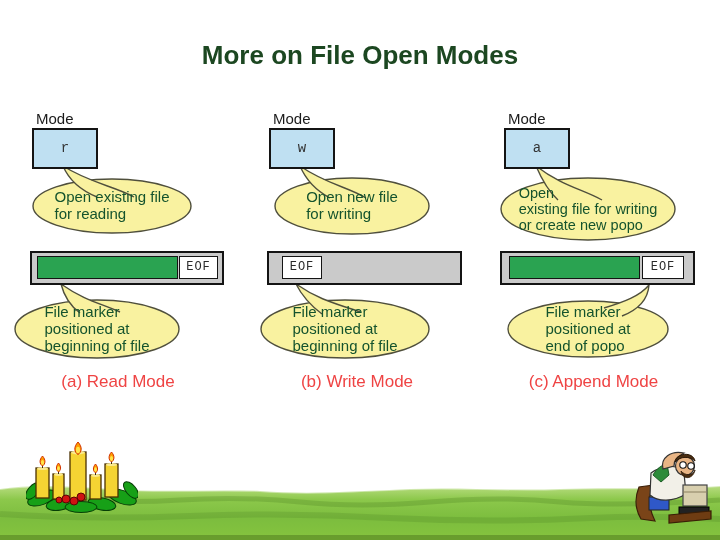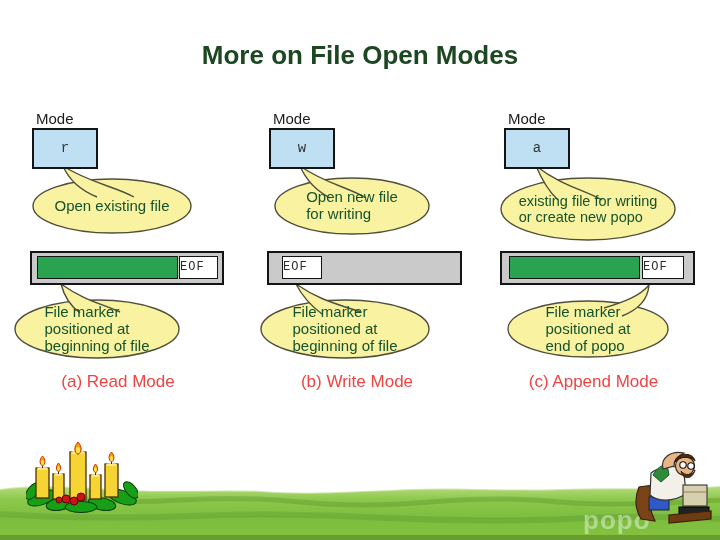--- a/index.html
+++ b/index.html
@@ -22,21 +22,21 @@
   }
   .bar{
     height:30px;background:var(--bar-gray,#cacaca);border:2px solid #141414;
   }
   .bar .green{
     position:absolute;top:3px;height:21px;background:var(--file-green,#2aa351);
     border:1.5px solid #141414;
   }
   .bar .eofbox{
     position:absolute;top:3px;height:21px;background:#ffffff;border:1.5px solid #141414;
-    line-height:21px;
+    text-align:center;line-height:21px;
     font-family:"Liberation Mono","DejaVu Sans Mono",monospace;
     font-size:12px;letter-spacing:1px;color:#2a2a2a;
   }
   .bubble-text{
     transform:translate(-50%,-50%);text-align:left;white-space:nowrap;
     font-size:15px;line-height:1.12;color:#14532d;
   }
   .bubble-text.small{font-size:14.5px;}
   .caption{
     text-align:center;font-size:17px;color:#ef4444;
@@ -63,21 +63,20 @@
         <stop offset="1" stop-color="#86c43e"></stop>
       </linearGradient>
     </defs>
     <path d="M0,27 C30,22 70,24 110,27 C160,31 210,27 260,29 C310,33 360,29 410,27 C460,25 510,29 560,27 C610,25 660,28 720,24 L720,78 L0,78 Z" fill="url(#ggrad)"></path>
     <path d="M0,27 C30,22 70,24 110,27 C160,31 210,27 260,29 C310,33 360,29 410,27 C460,25 510,29 560,27 C610,25 660,28 720,24" fill="none" stroke="rgba(255,255,255,0.45)" stroke-width="2"></path>
     <path d="M60,36 Q120,42 180,38 Q240,34 300,40 Q360,46 430,40 Q500,34 560,40 Q620,45 720,38" fill="none" stroke="rgba(60,110,25,0.22)" stroke-width="5"></path>
     <path d="M0,52 Q90,58 190,54 Q290,50 390,56 Q490,61 590,56 Q650,53 720,57" fill="none" stroke="rgba(60,110,25,0.18)" stroke-width="6"></path>
     <rect x="0" y="73" width="720" height="5" fill="rgba(70,110,25,0.45)"></rect>
   </svg>
 
-  <div class="abs watermark">popo</div>
 
   <svg class="abs" style="left:26px;top:441px;" width="112" height="72" viewBox="0 0 112 72">
     <g stroke="#063d06" stroke-width="1" fill="#17a017">
       <ellipse cx="16" cy="57" rx="15" ry="6.5" transform="rotate(-20 16 57)"></ellipse>
       <ellipse cx="7" cy="50" rx="10" ry="5" transform="rotate(-50 7 50)"></ellipse>
       <ellipse cx="96" cy="56" rx="15" ry="6.5" transform="rotate(20 96 56)"></ellipse>
       <ellipse cx="105" cy="49" rx="10" ry="5" transform="rotate(50 105 49)"></ellipse>
       <ellipse cx="34" cy="63" rx="14" ry="6" transform="rotate(-10 34 63)"></ellipse>
       <ellipse cx="76" cy="63" rx="14" ry="6" transform="rotate(10 76 63)"></ellipse>
       <ellipse cx="55" cy="66" rx="16" ry="5.5"></ellipse>
@@ -171,20 +170,21 @@
 
   <div class="abs title">More on File Open Modes</div>
 
   <div>
     <div class="abs mode-label" style="left:36px;top:110px;">Mode</div>
     <div class="abs mode-box" style="left:32px;top:128px;">
       <span>r</span>
     </div>
     <div class="abs bubble-text" style="left:112px;top:206px;">
       <span style="display:block">Open existing file</span>
+      <span style="display:block">for reading</span>
     </div>
     <div class="abs bar" style="left:30px;top:251px;width:190px;">
       <div class="green" style="left:5px;width:139px;"></div>
       <div class="eofbox" style="right:4px;width:37px;">EOF</div>
     </div>
     <div class="abs bubble-text" style="left:97px;top:329px;">
       <span style="display:block">File marker</span>
       <span style="display:block">positioned at</span>
       <span style="display:block">beginning of file</span>
     </div>
@@ -210,20 +210,21 @@
     </div>
     <div class="abs caption" style="left:267px;top:372px;width:180px;text-align:center;">(b) Write Mode</div>
   </div>
 
   <div>
     <div class="abs mode-label" style="left:508px;top:110px;">Mode</div>
     <div class="abs mode-box" style="left:504px;top:128px;">
       <span>a</span>
     </div>
     <div class="abs bubble-text small" style="left:588px;top:209px;">
+      <span style="display:block">Open</span>
       <span style="display:block">existing file for writing</span>
       <span style="display:block">or create new popo</span>
     </div>
     <div class="abs bar" style="left:500px;top:251px;width:191px;">
       <div class="green" style="left:7px;width:129px;"></div>
       <div class="eofbox" style="right:9px;width:40px;">EOF</div>
     </div>
     <div class="abs bubble-text" style="left:588px;top:329px;">
       <span style="display:block">File marker</span>
       <span style="display:block">positioned at</span>

